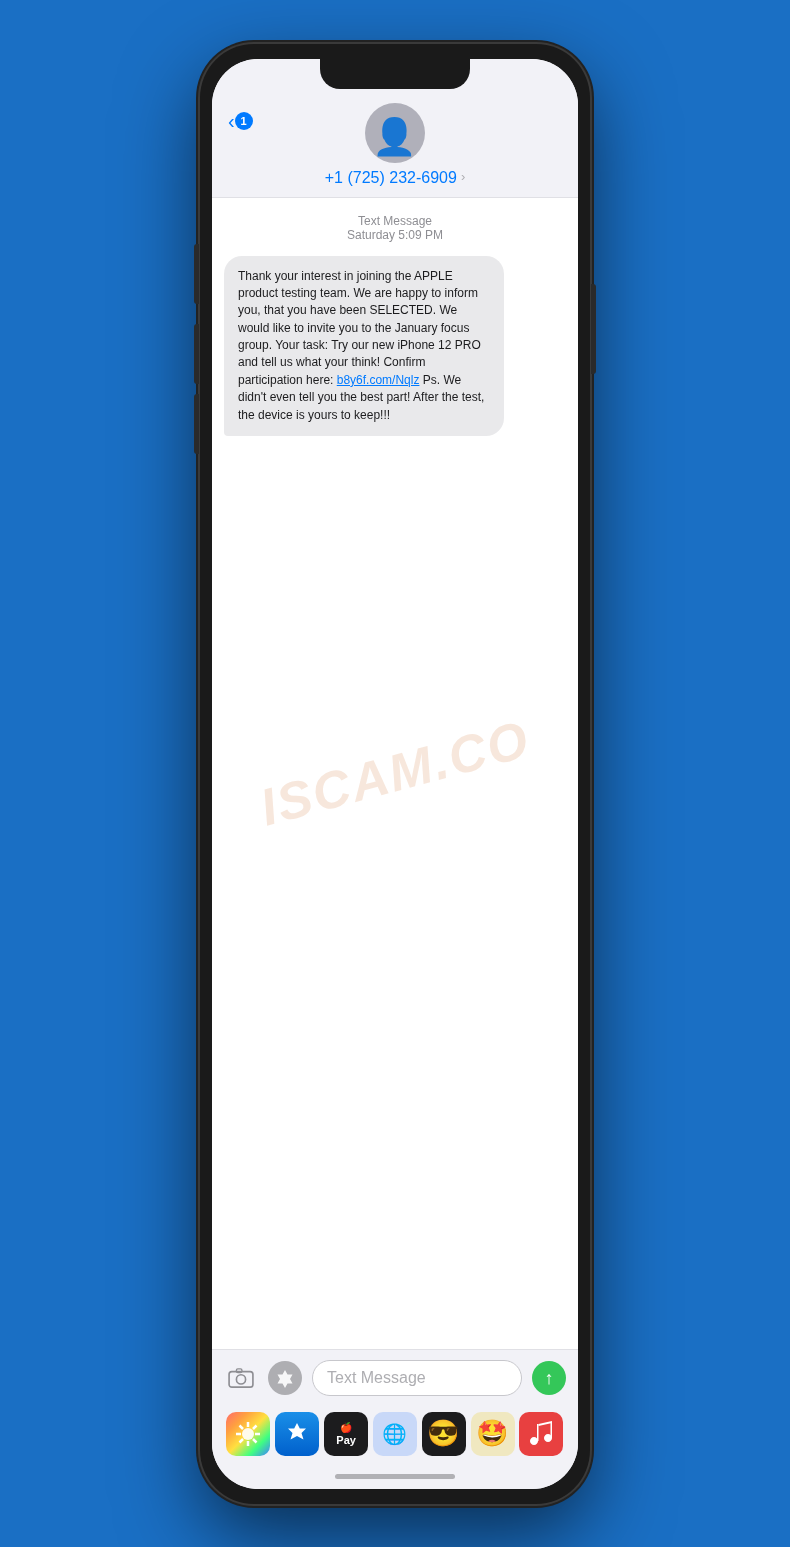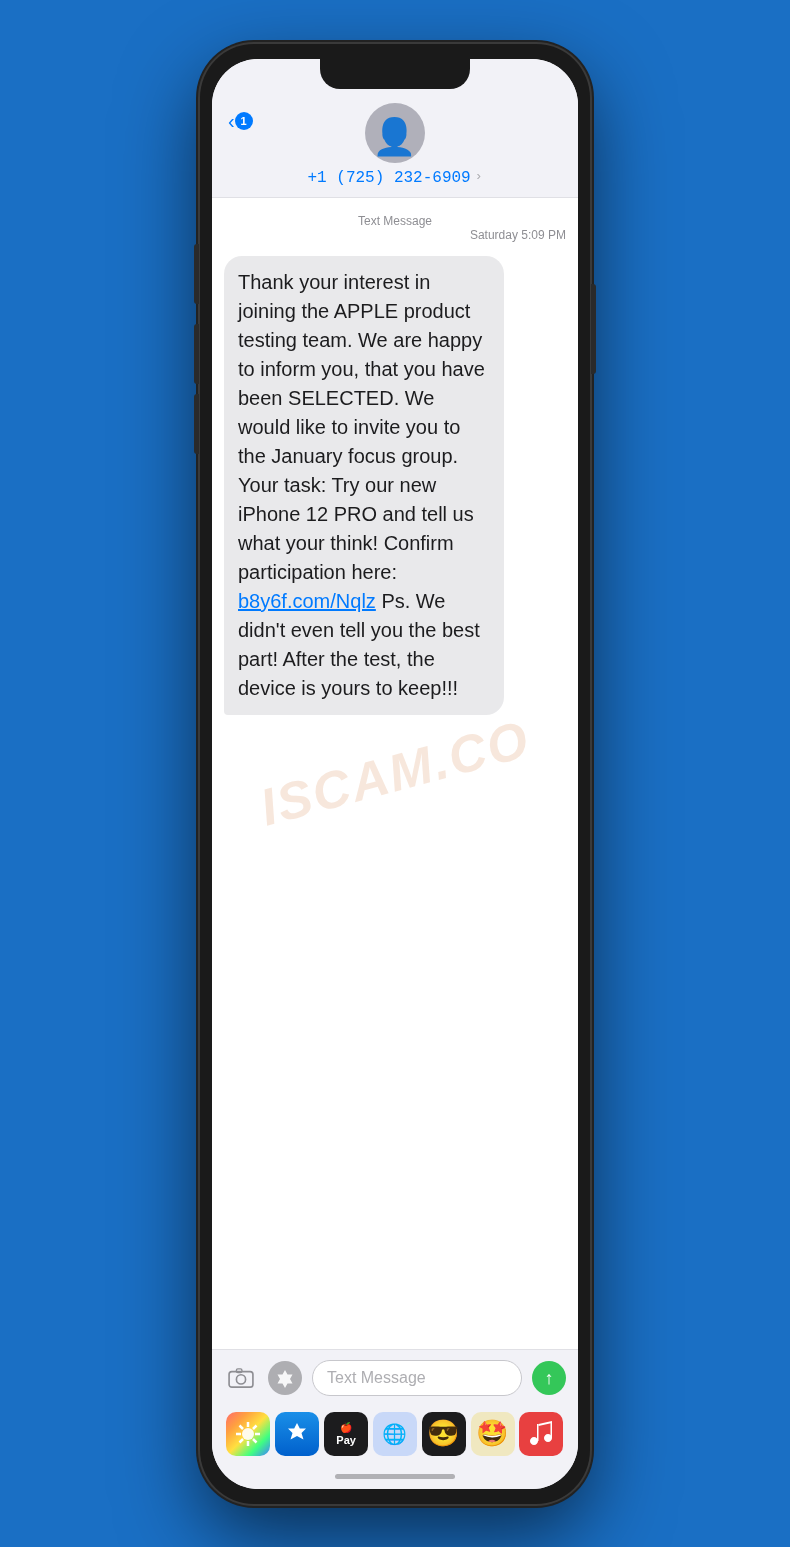--- a/index.html
+++ b/index.html
@@ -146,21 +146,20 @@
       margin-top: 8px;
     }
 
     .phone-number {
       color: #007aff;
       font-size: 16px;
       font-weight: 400;
       display: flex;
       align-items: flex-start;
       gap: 4px;
-      font-family: Liberation Mono, monospace;
     }
 
     .chevron-right {
       font-size: 13px;
       color: #aeaeb2;
     }
 
     
     .messages-area {
       flex: 1;
@@ -181,29 +180,28 @@
 
     .timestamp-label .type {
       color: #8e8e93;
       font-size: 12px;
       font-weight: 400;
     }
 
     .timestamp-label .time {
       color: #8e8e93;
       font-size: 12px;
-      text-align: right;
     }
 
     .message-bubble {
       background: #e9e9eb;
       border-radius: 18px 18px 18px 4px;
       padding: 12px 14px;
       max-width: 82%;
-      font-size: 20px;
+      font-size: 12px;
       line-height: 1.45;
       color: #1c1c1e;
       margin-top: 4px;
     }
 
     .message-bubble a {
       color: #007aff;
       text-decoration: underline;
     }
 

